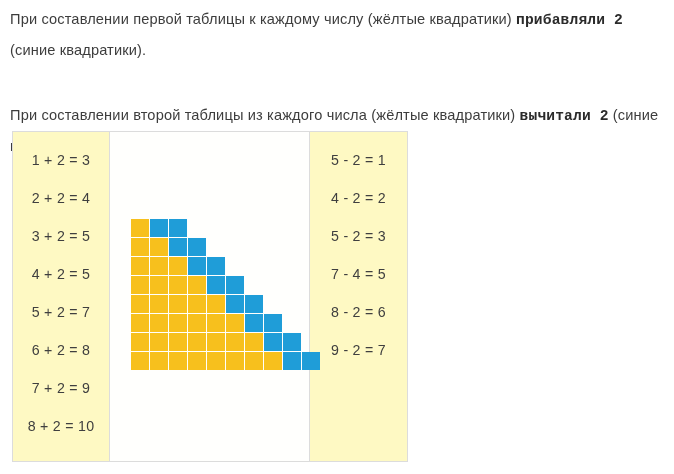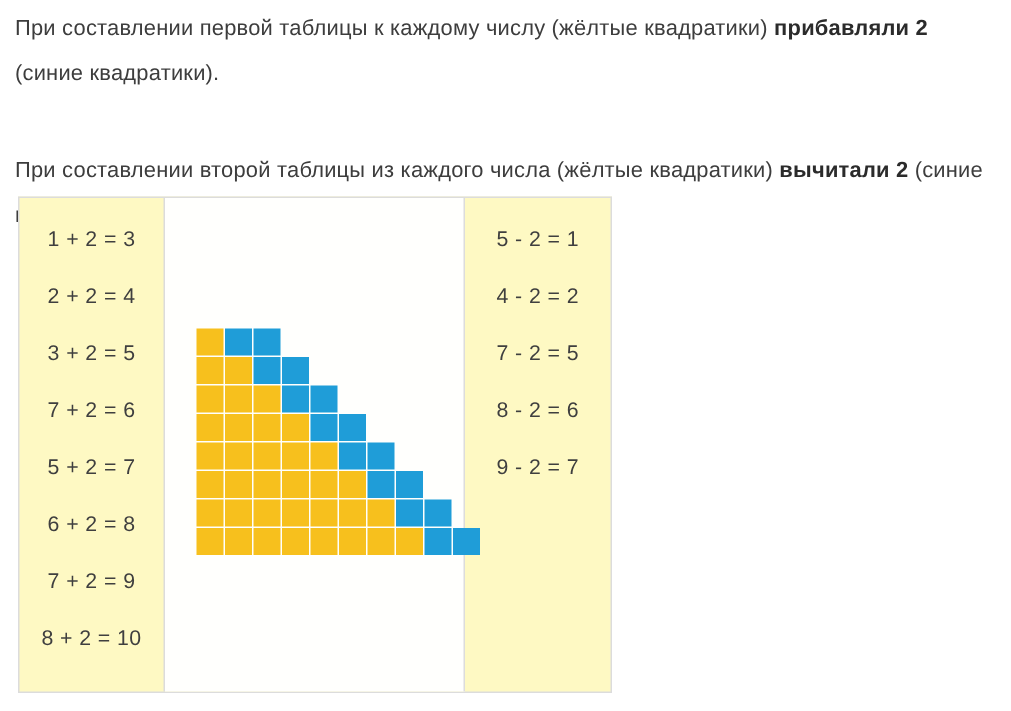--- a/index.html
+++ b/index.html
@@ -31,20 +31,21 @@
     color: #3d3d3d;
     margin: 0;
     letter-spacing: 0.01em;
   }
   .para + .para {
     margin-top: 35px;
   }
   .para b {
     font-weight: 700;
     color: #2b2b2b;
+    font-family: Liberation Mono, monospace;
   }
 
   
   .calc-table {
     position: absolute;
     left: 12px;
     top: 131px;
     width: 396px;
     height: 331px;
     border: 1px solid #dcdcdc;
@@ -116,21 +117,21 @@
   <p class="para"><span>При составлении второй таблицы из каждого числа (жёлтые квадратики) </span><b>вычитали 2</b><span> (синие квадратики).</span></p>
 </div>
 
 <div class="calc-table">
 
   <div class="col col-left">
     <div class="eq-list">
       <div class="eq">1 + 2 = 3</div>
       <div class="eq">2 + 2 = 4</div>
       <div class="eq">3 + 2 = 5</div>
-      <div class="eq">7 + 2 = 6</div>
+      <div class="eq">4 + 2 = 5</div>
       <div class="eq">5 + 2 = 7</div>
       <div class="eq">6 + 2 = 8</div>
       <div class="eq">7 + 2 = 9</div>
       <div class="eq">8 + 2 = 10</div>
     </div>
   </div>
 
   <div class="col col-mid">
     <div class="stair" id="stair">
         <div class="stair-row">
@@ -201,19 +202,20 @@
           <div class="sq sq-blue" style="background: rgb(31, 157, 216);"></div>
           <div class="sq sq-blue" style="background: rgb(31, 157, 216);"></div>
         </div>
       </div>
   </div>
 
   <div class="col col-right">
     <div class="eq-list">
       <div class="eq">5 - 2 = 1</div>
       <div class="eq">4 - 2 = 2</div>
-      <div class="eq">7 - 2 = 5</div>
+      <div class="eq">5 - 2 = 3</div>
+      <div class="eq">7 - 4 = 5</div>
       <div class="eq">8 - 2 = 6</div>
       <div class="eq">9 - 2 = 7</div>
     </div>
   </div>
 
 </div>
 
 </body></html>

